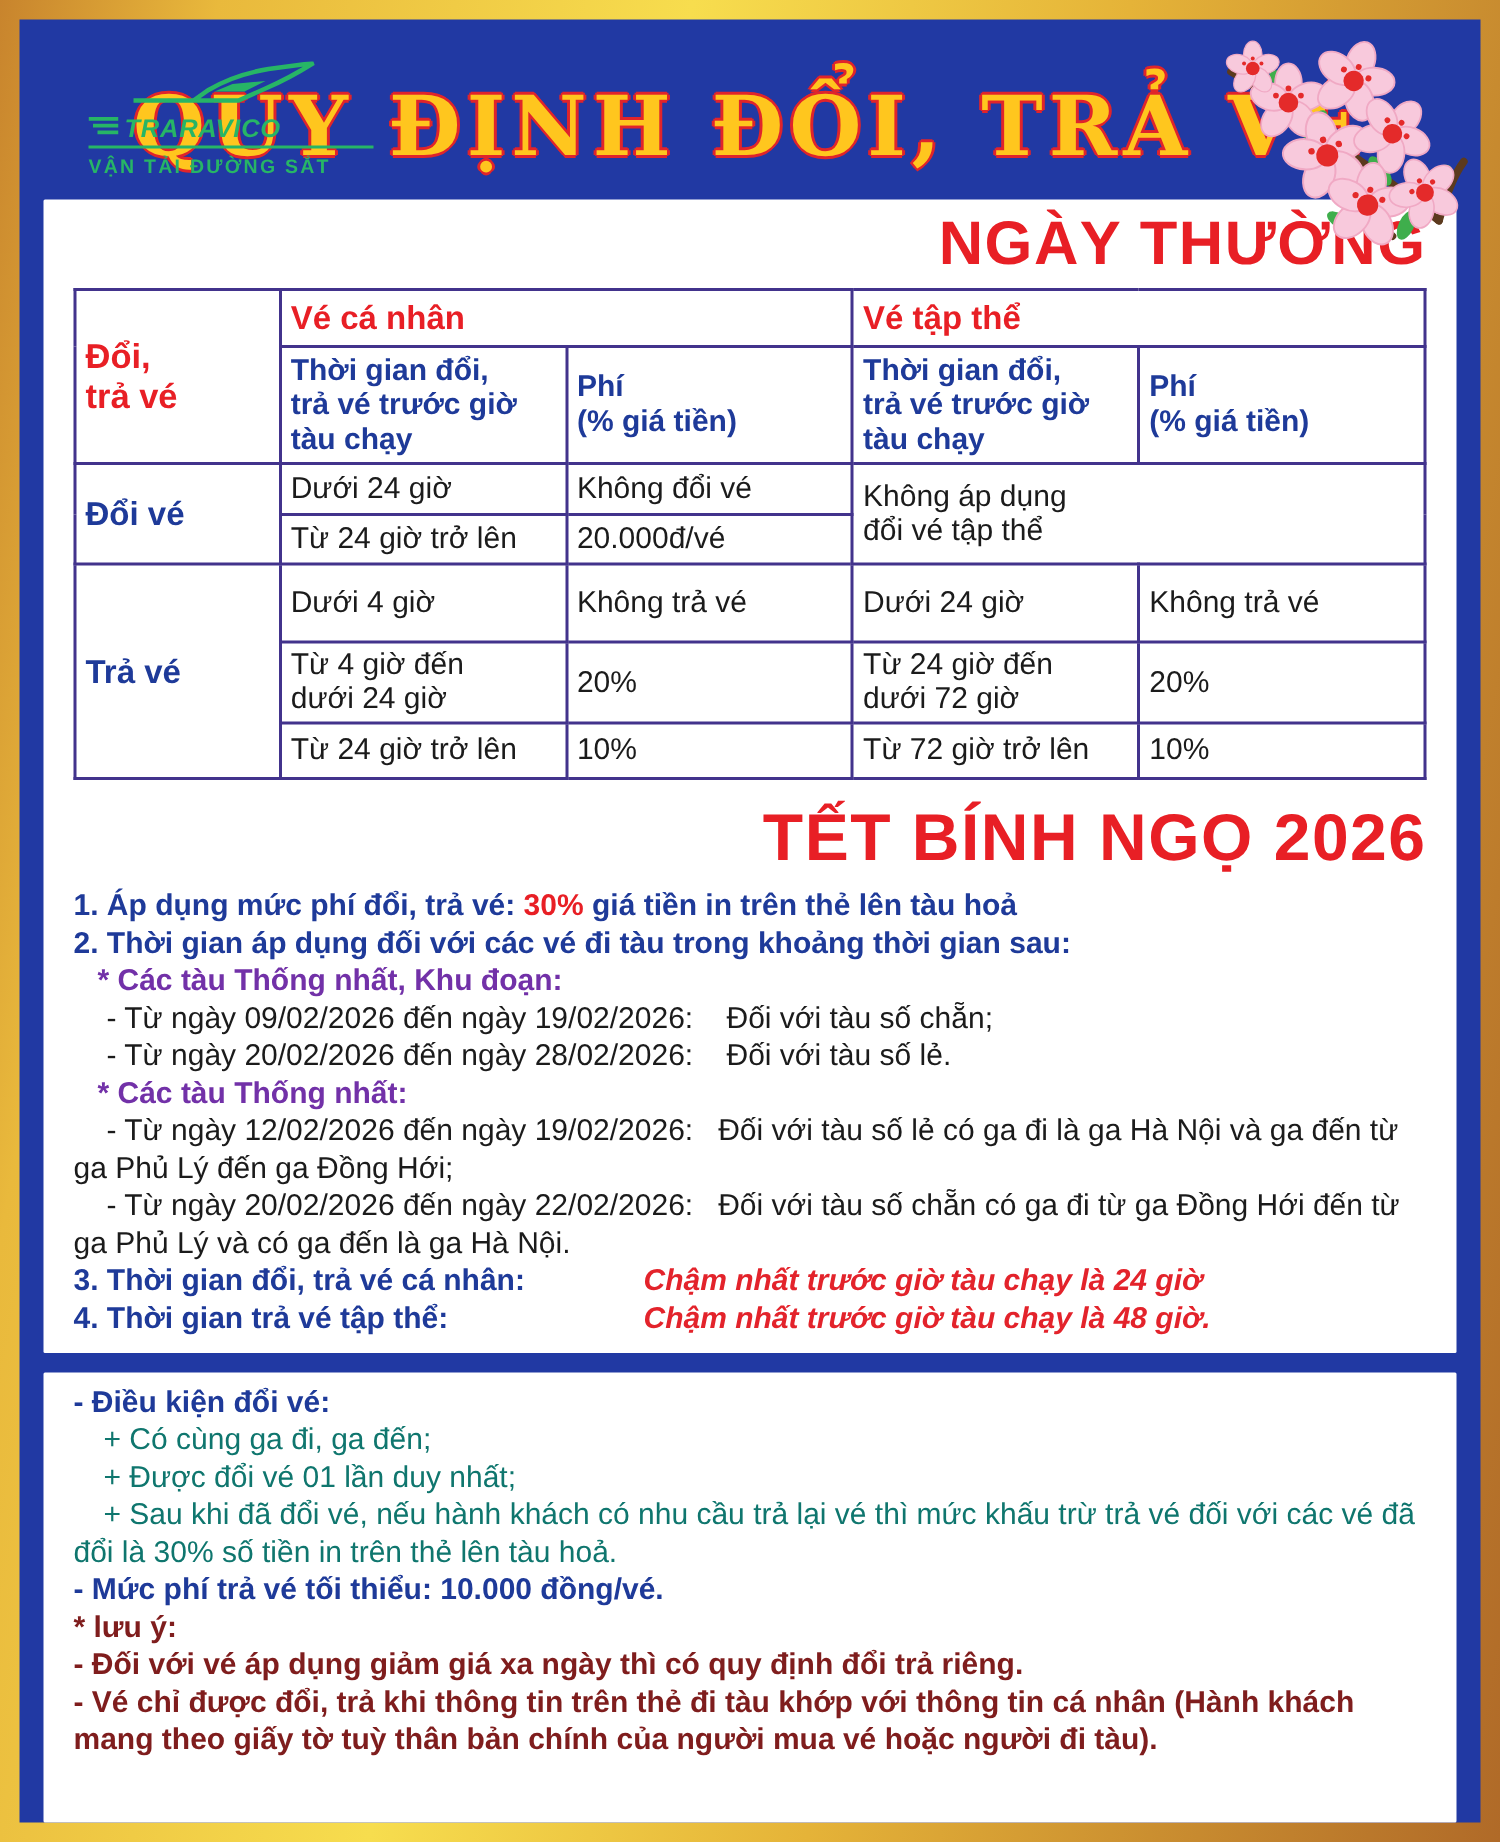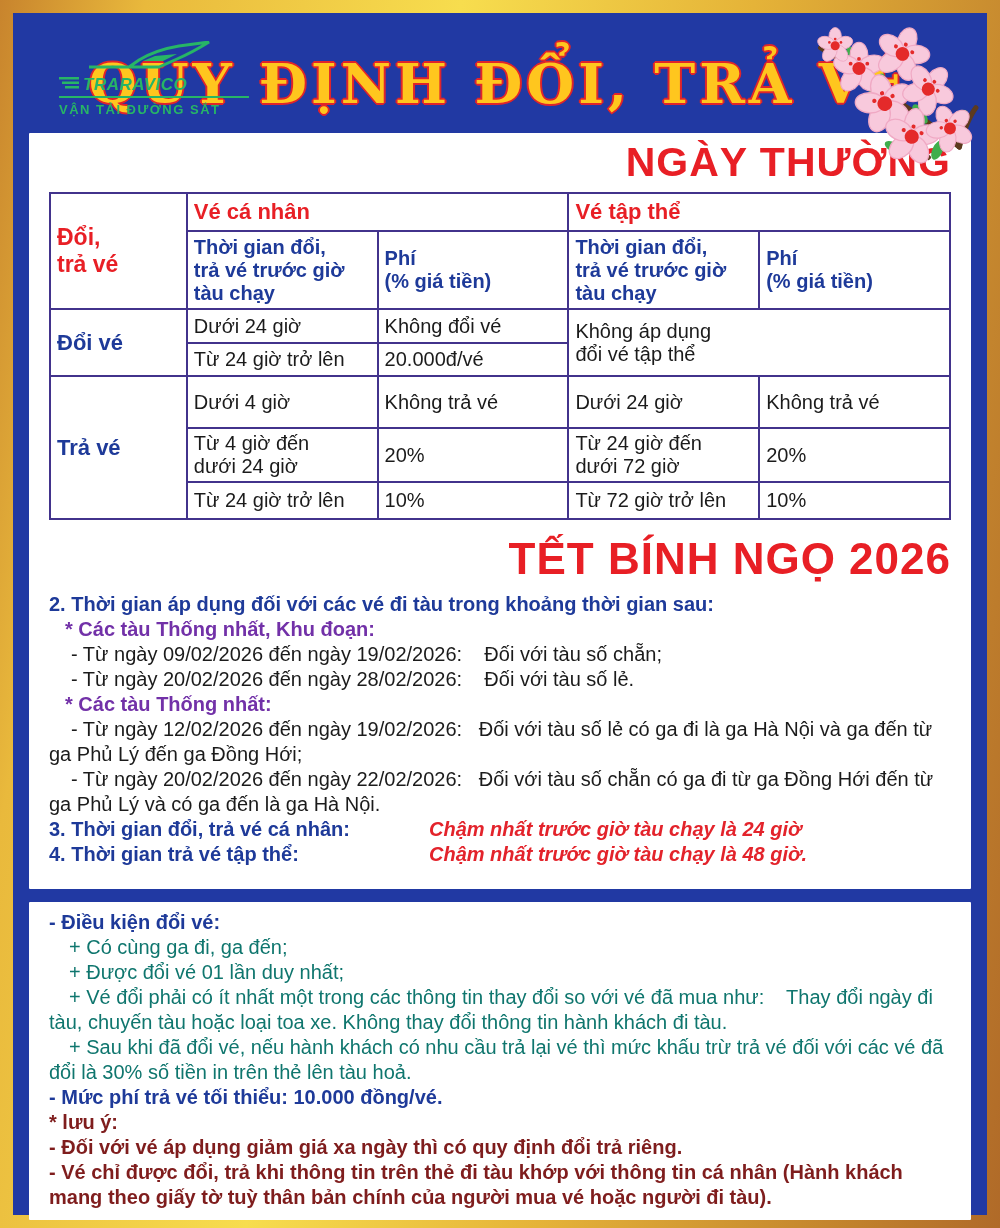--- a/index.html
+++ b/index.html
@@ -187,41 +187,41 @@
           <td>Từ 24 giờ trở lên</td>
           <td>10%</td>
           <td>Từ 72 giờ trở lên</td>
           <td>10%</td>
         </tr>
       </tbody>
         </table>
 
       <div class="big-red h-tet">TẾT BÍNH NGỌ 2026</div>
 
+      <div class="tet-line blue-b"><span>1. Áp dụng mức phí đổi, trả vé: </span><span class="red-b">30%</span><span> giá tiền in trên thẻ lên tàu hoả</span></div>
       <div class="tet-line blue-b">2. Thời gian áp dụng đối với các vé đi tàu trong khoảng thời gian sau:</div>
 
       <div class="tet-line purp">* Các tàu Thống nhất, Khu đoạn:</div>
       <div class="tet-line dash">- Từ ngày 09/02/2026 đến ngày 19/02/2026:    Đối với tàu số chẵn;</div>
       <div class="tet-line dash">- Từ ngày 20/02/2026 đến ngày 28/02/2026:    Đối với tàu số lẻ.</div>
 
       <div class="tet-line purp">* Các tàu Thống nhất:</div>
       <div class="tet-line dash">- Từ ngày 12/02/2026 đến ngày 19/02/2026:   Đối với tàu số lẻ có ga đi là ga Hà Nội và ga đến từ ga Phủ Lý đến ga Đồng Hới;</div>
       <div class="tet-line dash">- Từ ngày 20/02/2026 đến ngày 22/02/2026:   Đối với tàu số chẵn có ga đi từ ga Đồng Hới đến từ ga Phủ Lý và có ga đến là ga Hà Nội.</div>
 
       <div class="tet-line kv"><span class="blue-b lab">3. Thời gian đổi, trả vé cá nhân:</span><span class="val">Chậm nhất trước giờ tàu chạy là 24 giờ</span></div>
       <div class="tet-line kv"><span class="blue-b lab">4. Thời gian trả vé tập thể:</span><span class="val">Chậm nhất trước giờ tàu chạy là 48 giờ.</span></div>
     </div>
 
     <div class="gap"></div>
 
     <div class="panel panel2">
       <div class="cond-line blue-b">- Điều kiện đổi vé:</div>
       <div class="cond-line plus">+ Có cùng ga đi, ga đến;</div>
       <div class="cond-line plus">+ Được đổi vé 01 lần duy nhất;</div>
-      <div class="cond-line plus">+ Vé đổi phải có ít nhất một trong các thông tin thay đổi so với vé đã mua như:    Thay đổi ngày đi tàu, chuyến tàu hoặc loại toa xe. Không thay đổi thông tin hành khách đi tàu.</div>
       <div class="cond-line plus">+ Sau khi đã đổi vé, nếu hành khách có nhu cầu trả lại vé thì mức khấu trừ trả vé đối với các vé đã đổi là 30% số tiền in trên thẻ lên tàu hoả.</div>
       <div class="cond-line blue-b">- Mức phí trả vé tối thiểu: 10.000 đồng/vé.</div>
       <div class="cond-line note">* lưu ý:</div>
       <div class="cond-line note">- Đối với vé áp dụng giảm giá xa ngày thì có quy định đổi trả riêng.</div>
       <div class="cond-line note">- Vé chỉ được đổi, trả khi thông tin trên thẻ đi tàu khớp với thông tin cá nhân (Hành khách mang theo giấy tờ tuỳ thân bản chính của người mua vé hoặc người đi tàu).</div>
     </div>
 
   </div>
 </div>
 

